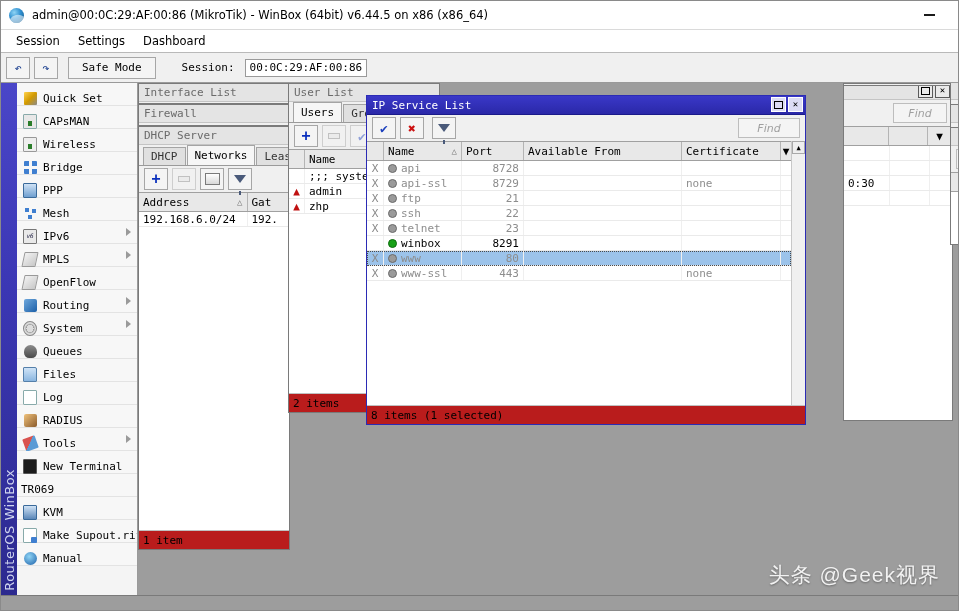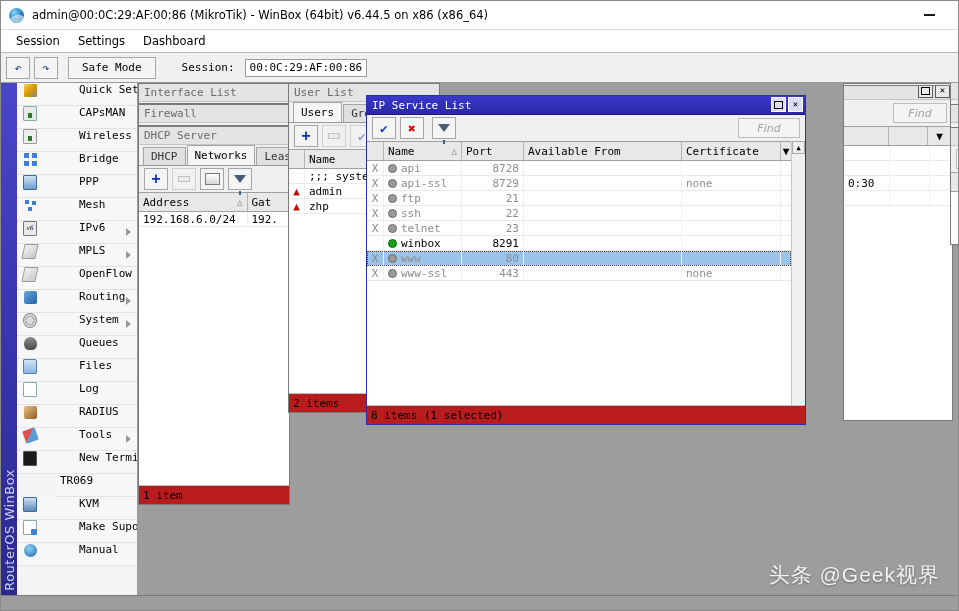--- a/index.html
+++ b/index.html
@@ -122,43 +122,42 @@
     position: absolute;
     bottom: 4px; left: 50%;
     transform: translateX(-50%) rotate(180deg);
     writing-mode: vertical-rl;
     color: #cfd4ef; font-size: 13px; letter-spacing: .5px;
     font-family: "DejaVu Sans", "Liberation Sans", sans-serif;
     white-space: nowrap;
   }
   .menu-list { flex: 1 1 auto; overflow: hidden; }
   .menu-item {
-    height: 22px; display: flex; align-items: flex-start;
+    height: 22px; display: flex; align-items: flex-end;
     border-bottom: 1px solid #e3e3e3;
     padding-left: 6px; position: relative;
     font-family: "DejaVu Sans Mono", monospace; font-size: 11px;
     background: #f7f7f7;
-    gap: 36px;
   }
   .menu-item .mico {
     width: 14px; height: 14px; margin-right: 6px;
     flex: 0 0 14px; position: relative;
     display: flex; align-items: center; justify-content: center;
     font-size: 10px; line-height: 1;
   }
   .menu-item .mtext { white-space: nowrap; }
   .menu-item .arrow {
     position: absolute; right: 6px; top: 50%;
     transform: translateY(-50%);
     width: 0; height: 0;
     border-left: 5px solid #9a9a9a;
     border-top: 4px solid transparent;
     border-bottom: 4px solid transparent;
   }
-  .menu-item.noicon { padding-left: 4px; margin-left: 39px; }
+  .menu-item.noicon { padding-left: 4px; }
 
   
   .ic { display:block; width:13px; height:13px; border-radius:1px; }
   .ic-quickset { background:linear-gradient(135deg,#ffd24d 0%, #d29a00 50%, #8a8a8a 100%); }
   .ic-capsman  { background:#e8e8e8; border:1px solid #8aa; position:relative; }
   .ic-capsman::after{content:"";position:absolute;left:4px;top:6px;width:4px;height:5px;background:#2a7d2a;}
   .ic-iface    { background:linear-gradient(180deg,#bfe6a0,#6fae4a); border:1px solid #4c7a33; }
   .ic-wireless { background:#eee; border:1px solid #999; position:relative; }
   .ic-wireless::after{content:"";position:absolute;left:4px;top:6px;width:4px;height:5px;background:#2a7d2a;}
   .ic-bridge   { background:
@@ -565,21 +564,21 @@
           <span>Interface List</span>
         </div>
       </div>
 
       <div class="win" style="left:0px; top:21px; width:152px; height:22px;">
         <div class="win-title">
           <span>Firewall</span>
         </div>
       </div>
 
-      <div class="win" style="left:0px; top:43px; width:152px; height:379px;">
+      <div class="win" style="left:0px; top:43px; width:152px; height:424px;">
         <div class="win-title">
           <span>DHCP Server</span>
         </div>
         <div class="tabs">
           <div class="tab">DHCP</div>
           <div class="tab active">Networks</div>
           <div class="tab">Leases</div>
         </div>
         <div class="ctb">
           <div class="cbtn">

